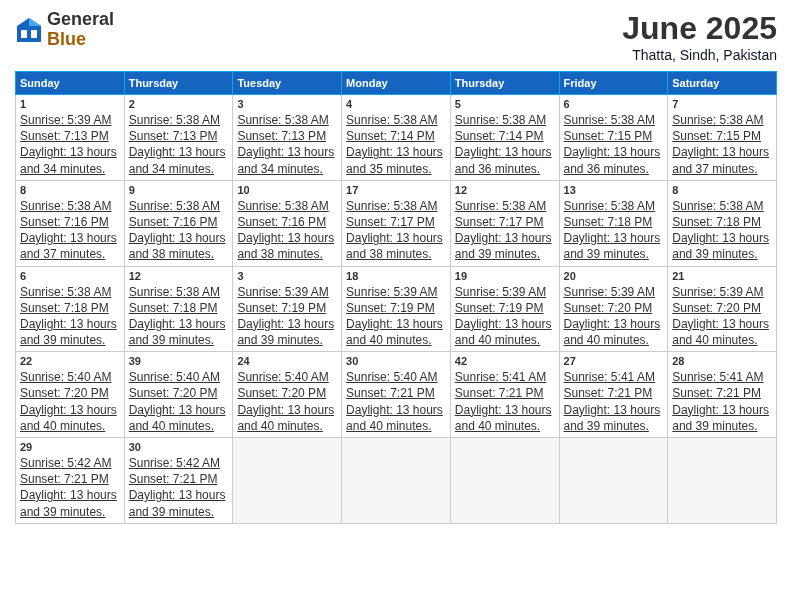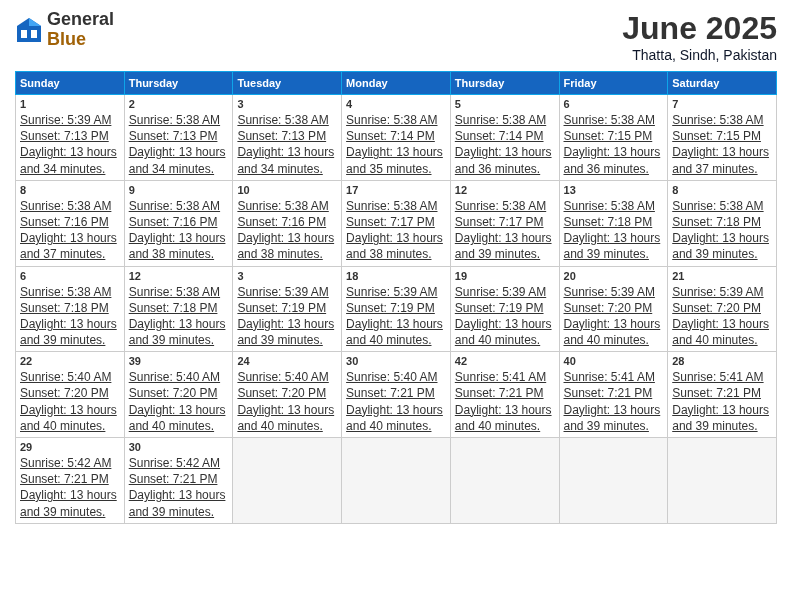--- a/index.html
+++ b/index.html
@@ -240,21 +240,21 @@
           </td>
           <td>
             <span class="day-num">30</span>
 <div class="day-info">Sunrise: 5:40 AM<br>Sunset: 7:21 PM<br>Daylight: 13 hours and 40 minutes.</div>
           </td>
           <td>
             <span class="day-num">42</span>
 <div class="day-info">Sunrise: 5:41 AM<br>Sunset: 7:21 PM<br>Daylight: 13 hours and 40 minutes.</div>
           </td>
           <td>
-            <span class="day-num">40</span>
+            <span class="day-num">27</span>
 <div class="day-info">Sunrise: 5:41 AM<br>Sunset: 7:21 PM<br>Daylight: 13 hours and 39 minutes.</div>
           </td>
           <td>
             <span class="day-num">28</span>
 <div class="day-info">Sunrise: 5:41 AM<br>Sunset: 7:21 PM<br>Daylight: 13 hours and 39 minutes.</div>
           </td>
         </tr>
         <tr>
           <td>
             <span class="day-num">29</span>

